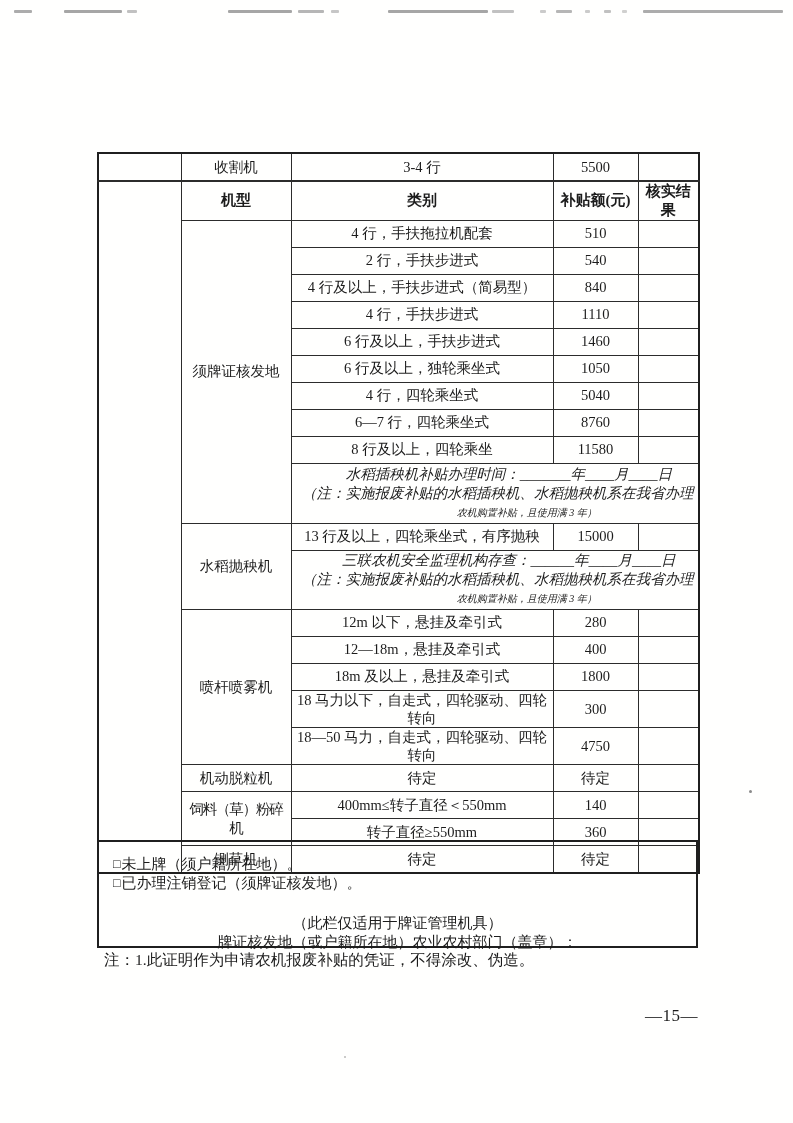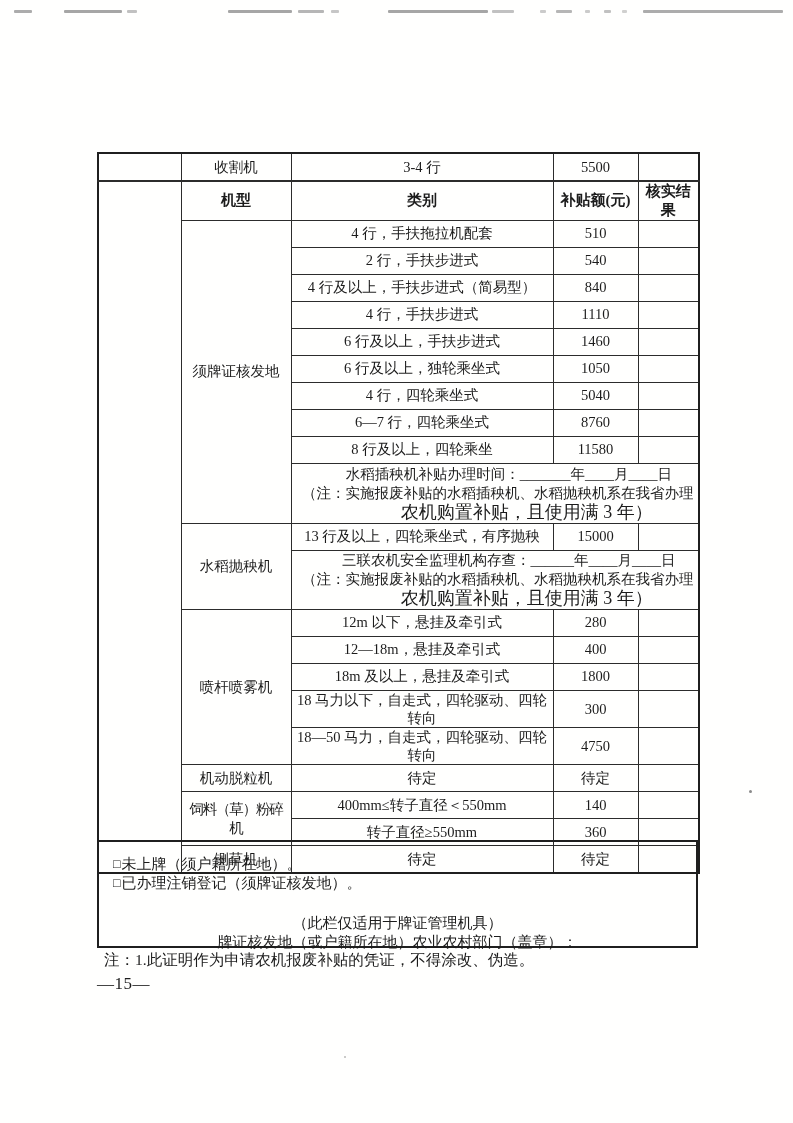--- a/index.html
+++ b/index.html
@@ -35,24 +35,24 @@
   }
   table.subsidy th{font-weight:bold;font-size:15px;}
   tr.r-top{height:28px;}
   tr.r-top td{border-bottom-width:2.6px;margin-left:32px;}
   tr.r-head{height:29px;}
   tr.r-std{height:27px;}
   tr.r-note1{height:60px;}
   tr.r-note2{height:59px;}
   td.machine-cell{font-size:14.5px;}
   td.machine-tight{letter-spacing:-1.2px;padding:0;}
-  td.note-cell{text-align:left;}
+  td.note-cell{text-align:left;font-style:italic;}
   .note-l1{padding-left:28px;white-space:nowrap;font-size:14.5px;line-height:19px;}
   .note-l2{padding-left:6px;white-space:nowrap;font-size:14.5px;line-height:19px;}
-  .note-l3{padding-left:64px;white-space:nowrap;font-size:18px;line-height:19px;}
+  .note-l3{padding-left:64px;white-space:nowrap;font-size:10px;line-height:19px;}
 
   
   .decl-box{
     position:absolute;left:97px;top:840px;width:601px;height:108px;
     border:2px solid #1f1f1f;
     box-sizing:border-box;
     padding:13px 14px 0 14px;
   }
   .chk-line{font-size:15px;line-height:19px;white-space:nowrap;}
   .chk-box{font-size:12.5px;vertical-align:1px;padding-right:1px;}
@@ -60,22 +60,22 @@
   .stamp-line{font-size:15px;line-height:19px;}
 
   
   .footnotes{
     position:absolute;left:83px;top:951px;width:629px;
     font-size:15.5px;line-height:18.5px;text-align:justify;margin-left:21px;
   }
   .fn2{text-indent:2em;}
 
   .page-number{
-    position:absolute;left:97px;top:974px;width:601px;
-    font-size:17px;letter-spacing:0.5px;
+    position:absolute;left:97px;top:1006px;width:601px;
+    text-align:right;font-size:17px;letter-spacing:0.5px;
   }
 </style>
 </head>
 <body>
 
 <div class="page">
 
   <div class="artifact" style="left:14px;width:18px;opacity:.8"></div>
   <div class="artifact" style="left:64px;width:58px;opacity:.85"></div>
   <div class="artifact" style="left:127px;width:10px;opacity:.6"></div>

